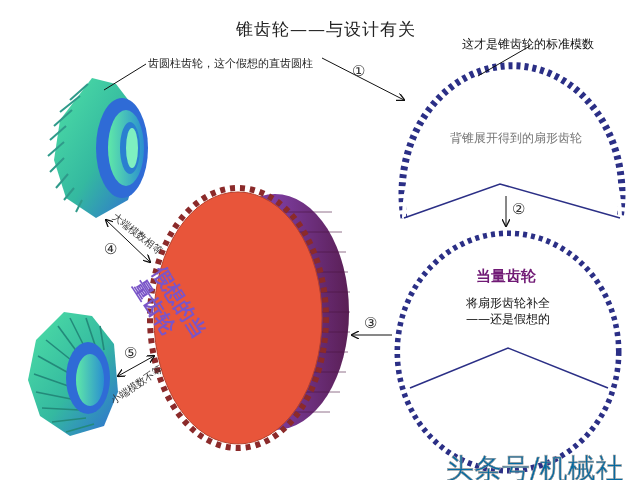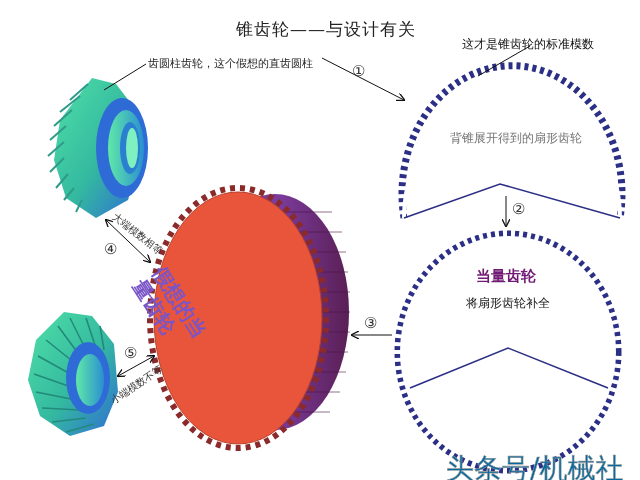--- a/index.html
+++ b/index.html
@@ -133,20 +133,21 @@
 
 <div class="abs top-right-label">这才是锥齿轮的标准模数</div>
 
 <div class="abs sector-label">
   <div>背锥展开得到的扇形齿轮</div>
 </div>
 
 <div class="abs equiv-title">当量齿轮</div>
 <div class="abs equiv-desc">
   <div>将扇形齿轮补全</div>
+  <div>——还是假想的</div>
 </div>
 
 <div class="abs gear-text">
   <div>假想的当</div>
   <div>量齿轮</div>
 </div>
 
 <div class="abs step" style="left:352px;top:62px;">①</div>
 <div class="abs step" style="left:512px;top:200px;">②</div>
 <div class="abs step" style="left:364px;top:314px;">③</div>

